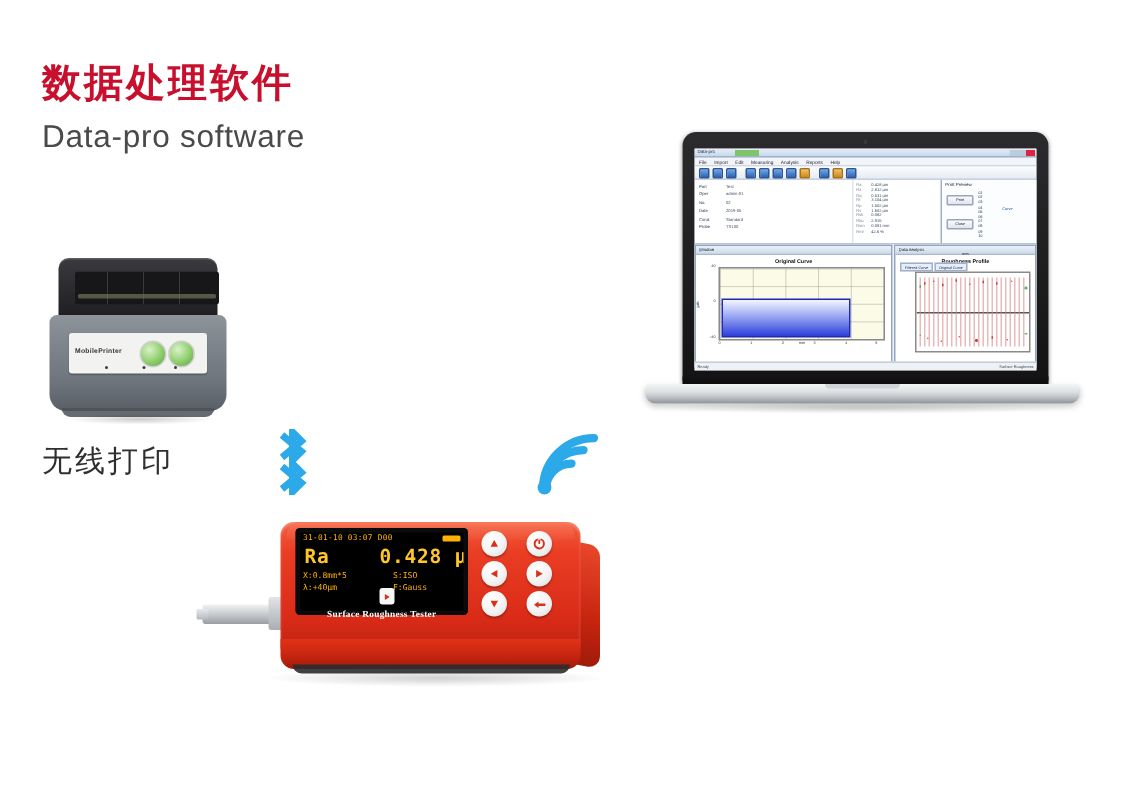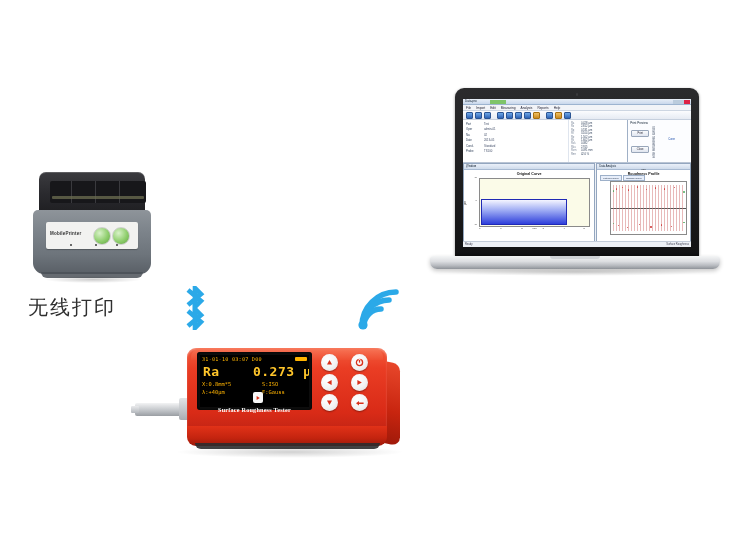--- a/index.html
+++ b/index.html
@@ -314,20 +314,22 @@
     position:absolute;left:40px;top:106px;width:230px;height:12px;
     background:radial-gradient(ellipse at center,rgba(0,0,0,.18) 0%,rgba(0,0,0,0) 70%);
   }
 </style>
 </head>
 <body>
 
 <div class="stage">
 
   <div class="headline">
+    <div class="cn">数据处理软件</div>
+    <div class="en">Data-pro software</div>
   </div>
 
   <div class="printer">
     <div class="pr-lid">
       <div class="pr-slot"></div>
     </div>
     <div class="pr-body">
       <div class="pr-label">
         <span class="pr-brand">MobilePrinter</span>
         <span class="pr-btn b1"></span>
@@ -600,21 +602,21 @@
     <div class="t-top"></div>
 
     <div class="t-face">
       <div class="t-lcdframe">
         <div class="t-lcd">
           <div class="lcd-row1">31-01-10 03:07 D00</div>
           <div class="lcd-batt"></div>
           <div class="lcd-main">
             <span>Ra</span>
             <span>&nbsp;&nbsp;</span>
-            <span>0.273</span>
+            <span>0.428</span>
             <span>µm</span>
           </div>
           <div class="lcd-row3">X:0.8mm*5</div>
           <div class="lcd-row3b">S:ISO</div>
           <div class="lcd-row4">λ:+40µm</div>
           <div class="lcd-row4b">F:Gauss</div>
         </div>
       </div>
 
       <div class="t-keys">

